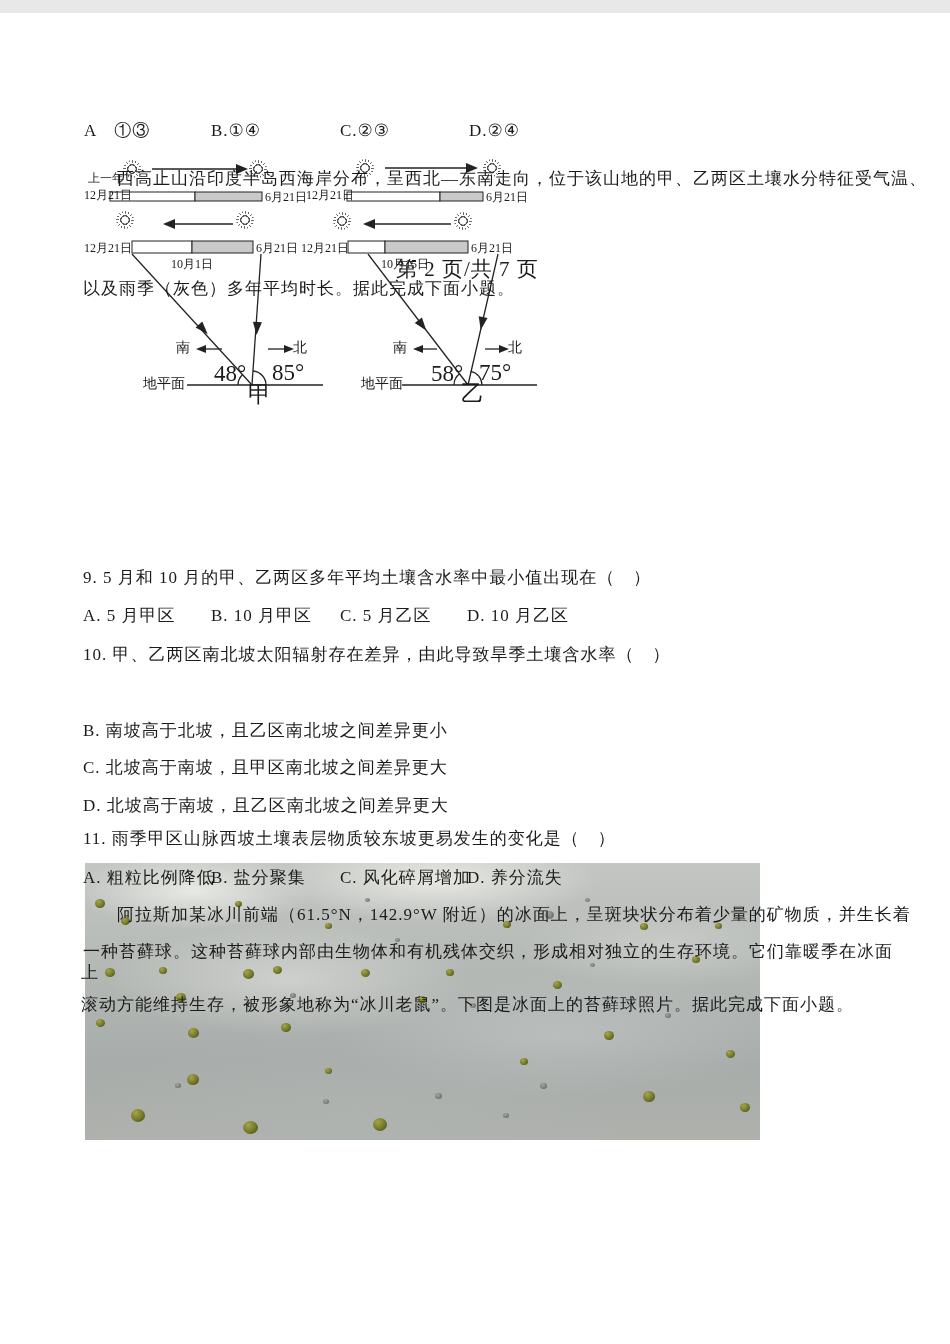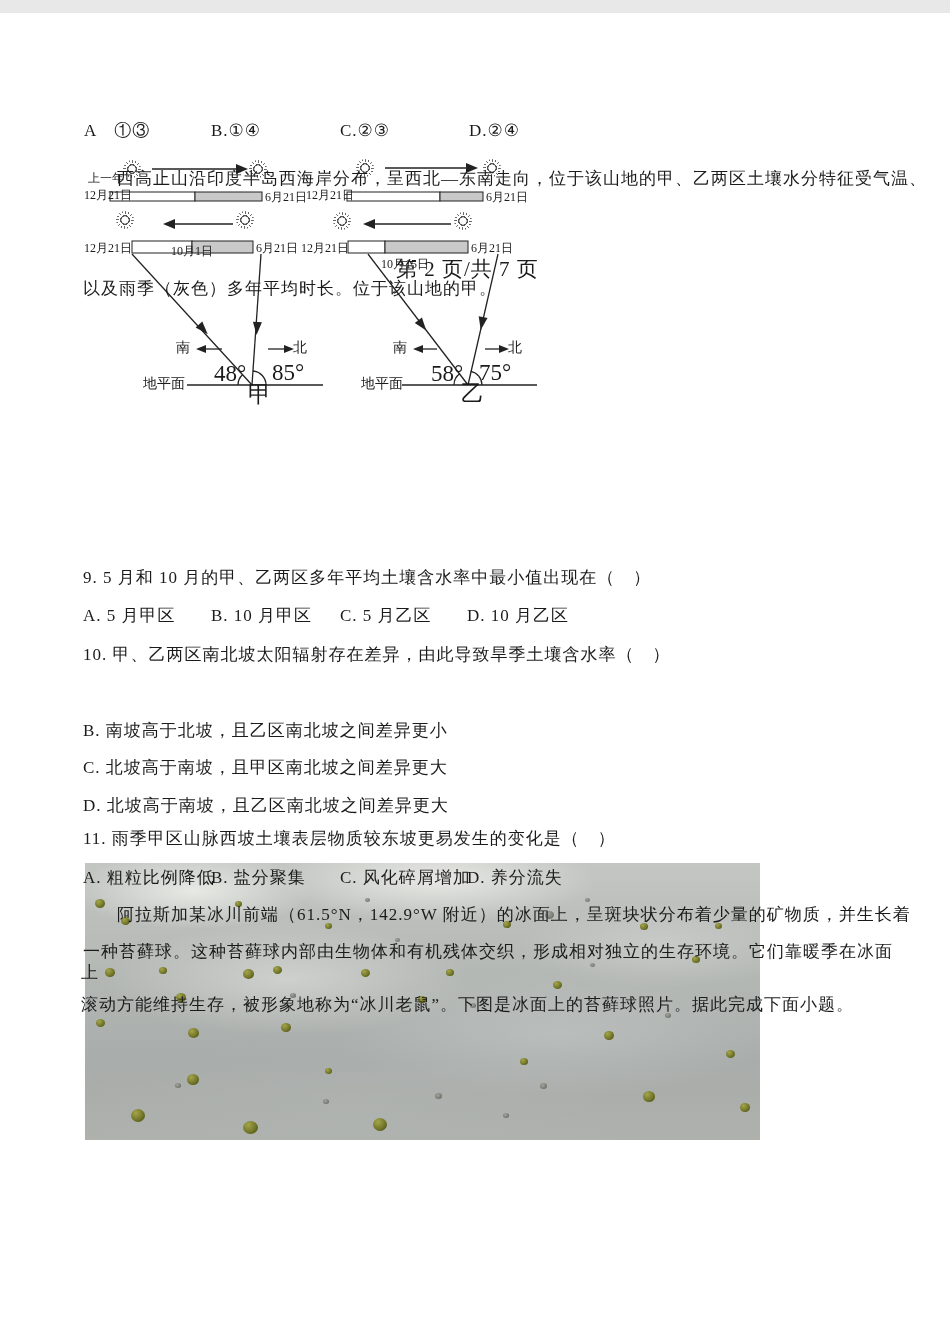--- a/index.html
+++ b/index.html
@@ -120,41 +120,41 @@
     </g>
   </svg>
 
   <div class="fig-label" style="left:88px;top:159px">上一年</div>
   <div class="fig-label" style="left:84px;top:176px">12月21日</div>
   <div class="fig-label" style="left:265px;top:178px">6月21日</div>
   <div class="fig-label" style="left:306px;top:176px">12月21日</div>
   <div class="fig-label" style="left:486px;top:178px">6月21日</div>
   <div class="fig-label" style="left:84px;top:229px">12月21日</div>
   <div class="fig-label" style="left:256px;top:229px">6月21日</div>
-  <div class="fig-label" style="left:171px;top:232px">10月1日</div>
+  <div class="fig-label" style="left:171px;top:245px">10月1日</div>
   <div class="fig-label" style="left:301px;top:229px">12月21日</div>
   <div class="fig-label" style="left:471px;top:229px">6月21日</div>
   <div class="fig-label" style="left:381px;top:245px">10月15日</div>
   <div class="fig-label md" style="left:176px;top:328px">南</div>
   <div class="fig-label md" style="left:293px;top:328px">北</div>
   <div class="fig-label md" style="left:393px;top:328px">南</div>
   <div class="fig-label md" style="left:508px;top:328px">北</div>
   <div class="fig-label lg" style="left:214px;top:354px">48°</div>
   <div class="fig-label lg" style="left:272px;top:353px">85°</div>
   <div class="fig-label lg" style="left:431px;top:354px">58°</div>
   <div class="fig-label lg" style="left:479px;top:353px">75°</div>
   <div class="fig-label md" style="left:143px;top:364px">地平面</div>
   <div class="fig-label md" style="left:361px;top:364px">地平面</div>
   <div class="fig-label lg" style="left:248px;top:375px">甲</div>
   <div class="fig-label lg" style="left:461px;top:374px">乙</div>
 
   <div class="footer-txt" style="left:396px;top:242px">第 2 页/共 7 页</div>
 
   <div class="t" style="left:117px;top:156px">西高止山沿印度半岛西海岸分布，呈西北—东南走向，位于该山地的甲、乙两区土壤水分特征受气温、</div>
-  <div class="t" style="left:83px;top:266px">以及雨季（灰色）多年平均时长。位于该山地的甲。</div>
+  <div class="t" style="left:83px;top:266px">以及雨季（灰色）多年平均时长。据此完成下面小题。</div>
 
   <div class="t" style="left:83px;top:555px">9. 5 月和 10 月的甲、乙两区多年平均土壤含水率中最小值出现在（　）</div>
   <div class="t" style="left:83px;top:593px">A. 5 月甲区</div>
   <div class="t" style="left:211px;top:593px">B. 10 月甲区</div>
   <div class="t" style="left:340px;top:593px">C. 5 月乙区</div>
   <div class="t" style="left:467px;top:593px">D. 10 月乙区</div>
 
   <div class="t" style="left:83px;top:632px">10. 甲、乙两区南北坡太阳辐射存在差异，由此导致旱季土壤含水率（　）</div>
   <div class="t" style="left:83px;top:708px">B. 南坡高于北坡，且乙区南北坡之间差异更小</div>
   <div class="t" style="left:83px;top:745px">C. 北坡高于南坡，且甲区南北坡之间差异更大</div>

